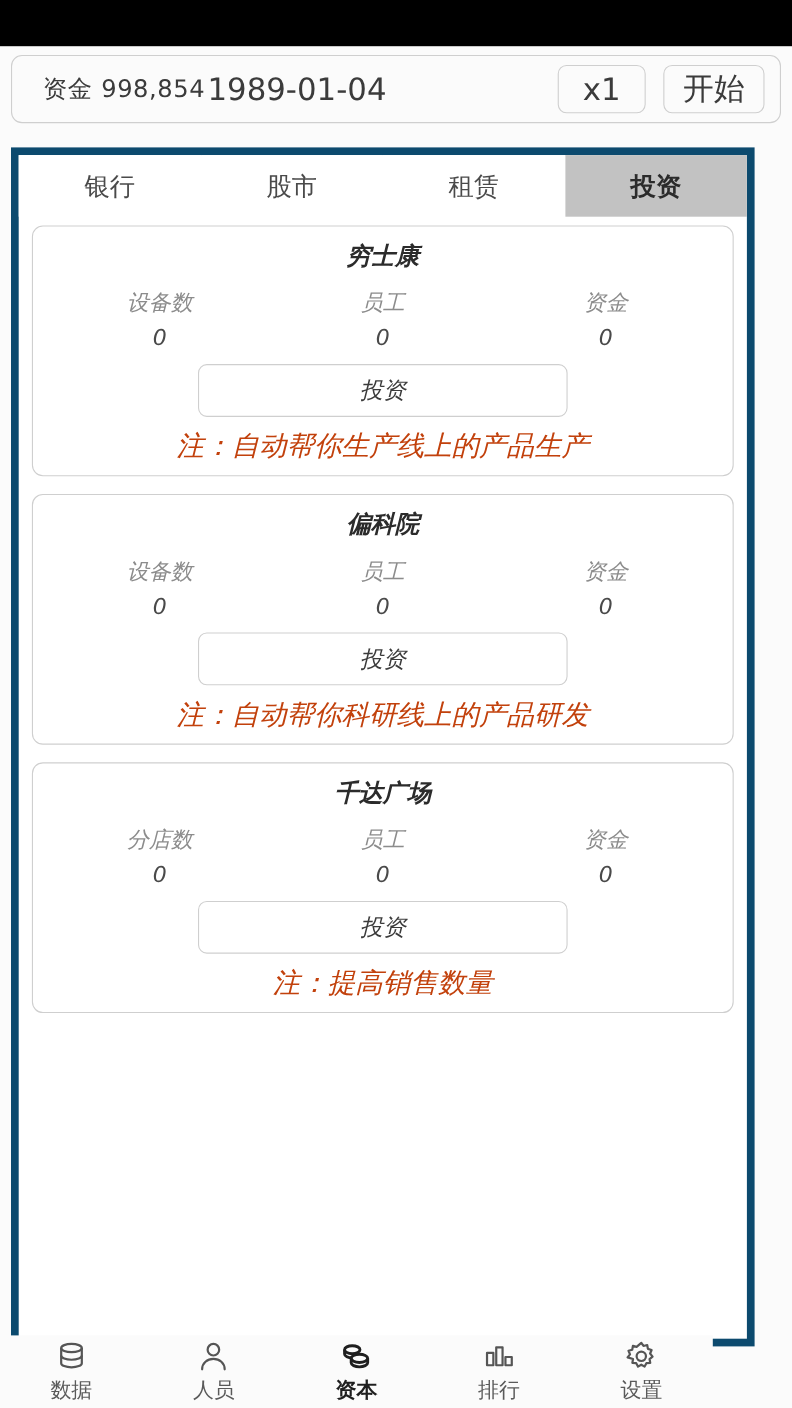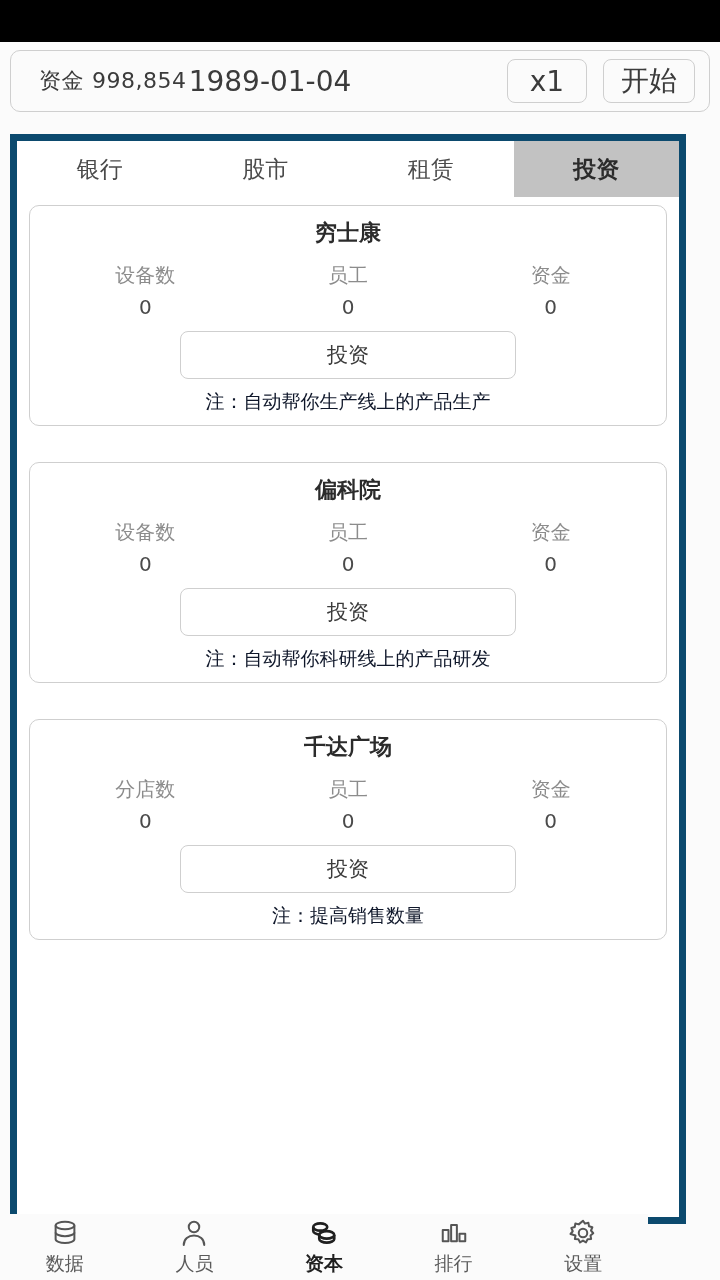--- a/index.html
+++ b/index.html
@@ -78,22 +78,23 @@
     color: #2b2b2b;
     font-weight: bold;
   }
 
   
   .cards { padding: 8px 12px 0 12px; }
   .card {
     border: 1px solid #cfcfcf;
     border-radius: 10px;
     background: #fff;
-    margin-bottom: 36px;
+    margin-bottom: 16px;
     padding: 12px 0 10px 0;
+    font-style: italic;
   }
   .card-title {
     text-align: center;
     font-size: 22px;
     font-weight: bold;
     color: #2b2b2b;
     margin-bottom: 14px;
   }
   .stats {
     display: flex;
@@ -106,22 +107,22 @@
   .invest-btn {
     width: 336px; height: 48px;
     border: 1px solid #cfcfcf;
     border-radius: 8px;
     background: #fff;
     display: flex; align-items: center; justify-content: center;
     font-size: 21px; color: #3b3b3b;
   }
   .note {
     text-align: center;
-    font-size: 19px;
-    color: #0f172a;
+    font-size: 25px;
+    color: #c2410c;
     margin-top: 10px;
   }
 
   
   .bottomnav {
     position: absolute; bottom: 0; left: 0;
     width: 648px; height: 66px;
     display: flex;
     background: #fbfbfb;
   }

